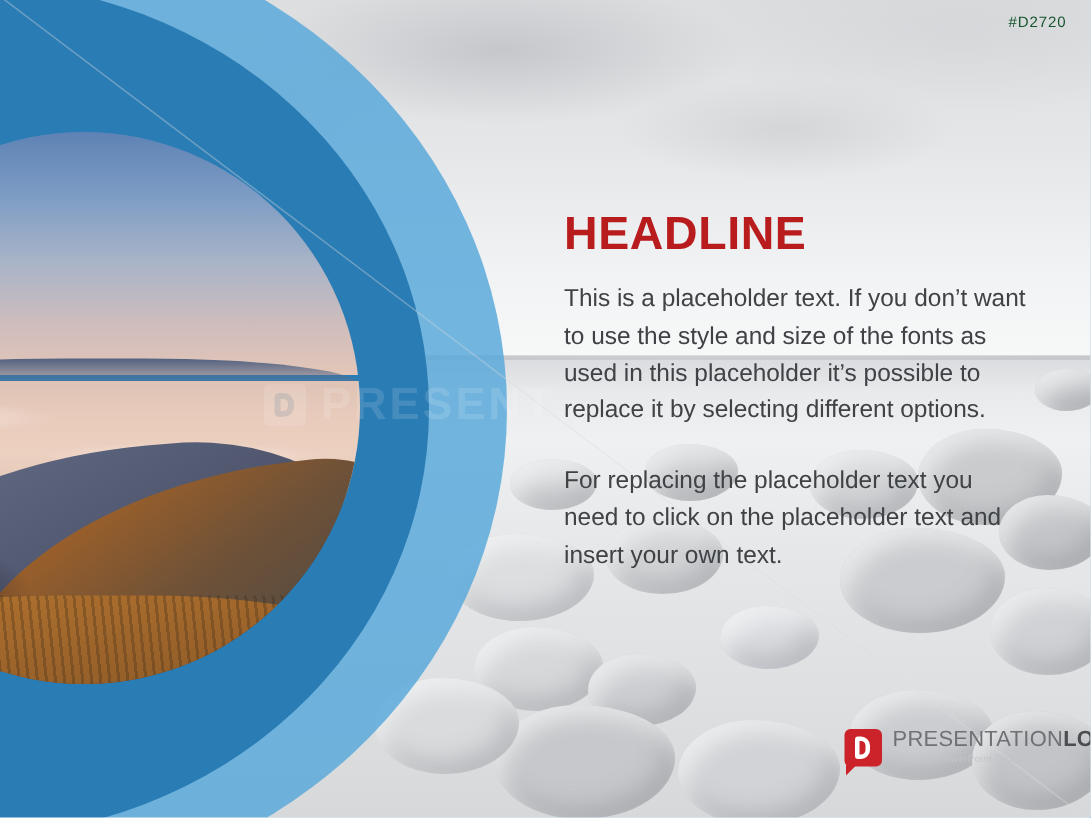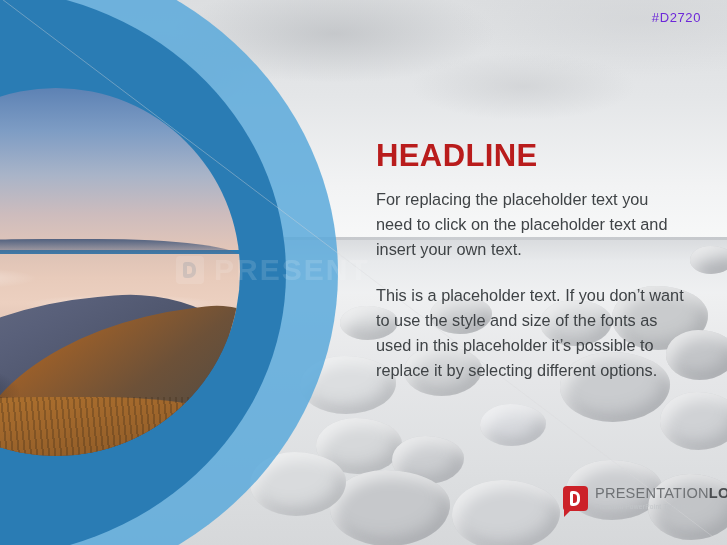--- a/index.html
+++ b/index.html
@@ -150,22 +150,22 @@
   }
   .para{
     margin:0 0 22px 0;
     font-size:16.3px;line-height:1.52;color:#3f4346;
     font-family:"Liberation Sans",sans-serif;
   }
   .para:last-child{margin-bottom:0;}
 
   
   .slide-code{
-    position:absolute;right:26px;top:10px;
-    font-size:13px;color:#6d28d9;letter-spacing:.6px;
+    position:absolute;right:16px;top:10px;
+    font-size:10px;color:#14532d;letter-spacing:.6px;
     font-family:"Liberation Sans",sans-serif;
   }
 
   
   .logo{
     position:absolute;left:563px;top:486px;
     display:flex;align-items:flex-start;gap:7px;
   }
   .logo-mark{
     position:relative;width:25px;height:25px;
@@ -250,22 +250,22 @@
 
   <div class="watermark">
     <span class="wm-mark"></span>
     <span class="wm-text">PRESENT</span>
   </div>
 
   <div class="slide-code">#D2720</div>
 
   <div class="content">
     <h1 class="headline">HEADLINE</h1>
+    <p class="para">This is a placeholder text. If you don’t want to use the style and size of the fonts as used in this placeholder it’s possible to replace it by selecting different options.</p>
     <p class="para">For replacing the placeholder text you need to click on the placeholder text and insert your own text.</p>
-    <p class="para">This is a placeholder text. If you don’t want to use the style and size of the fonts as used in this placeholder it’s possible to replace it by selecting different options.</p>
   </div>
 
   <div class="logo">
     <span class="logo-mark"></span>
     <span class="logo-words">
       <span class="logo-top">
         <span class="logo-pres">PRESENTATION</span>
           <span class="logo-load">LOAD</span>
       </span>
       <span class="logo-tag">Premium PowerPoint Templates</span>

